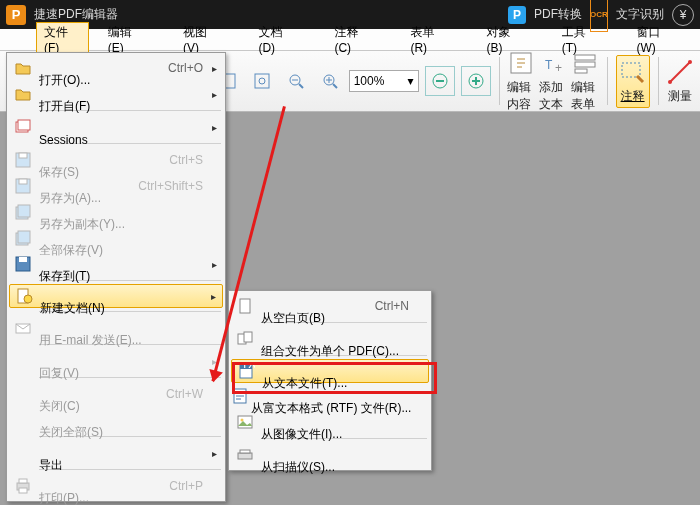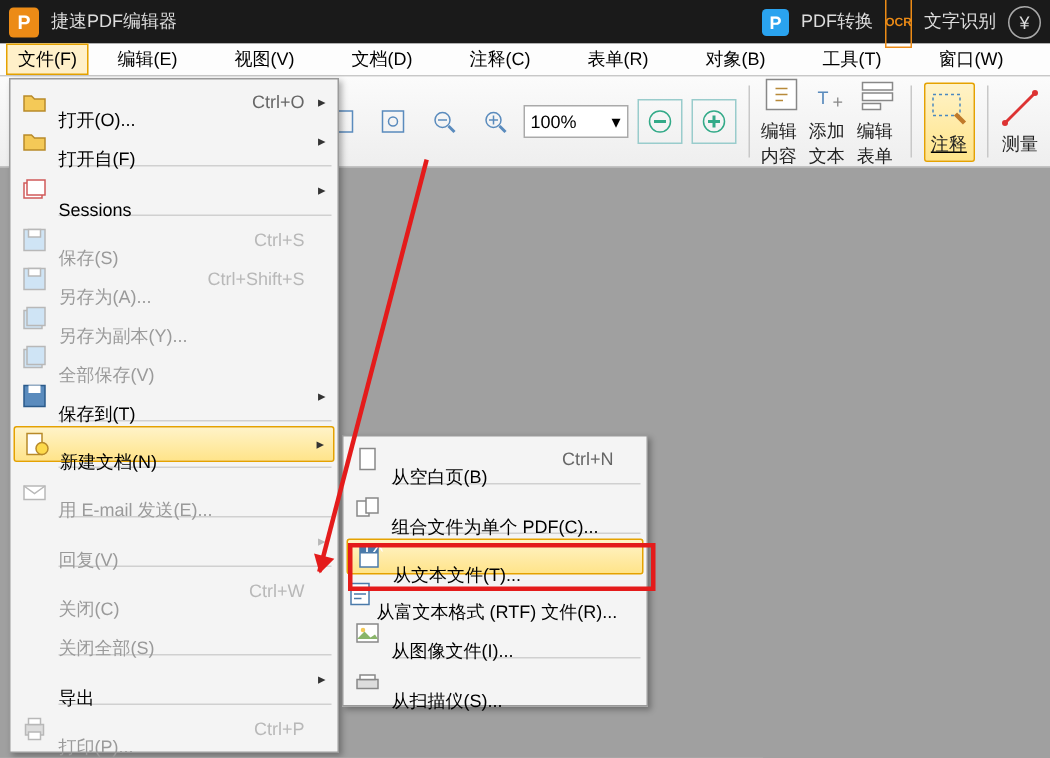--- a/index.html
+++ b/index.html
@@ -6,21 +6,21 @@
 body { width:700px; height:505px; overflow:hidden; background:#b0b0b0; position:relative; }
 .titlebar { height:29px; background:#1a1a1a; display:flex; align-items:center; padding:0 6px; color:#ddd; }
 .logo { width:20px; height:20px; background:#ec8b16; border-radius:3px; display:flex; align-items:center; justify-content:center; color:#fff; font-weight:bold; font-size:13px; margin-right:8px; }
 .title-right { margin-left:auto; display:flex; align-items:center; gap:8px; }
 .title-right span { color:#ddd; }
 .title-right .pbadge{width:18px;height:18px;background:#2aa3ef;border-radius:3px;display:inline-flex;align-items:center;justify-content:center;color:#fff;font-weight:bold;}
 .title-right .ocrbadge{width:18px;height:34px;border:1px solid #ec8b16;color:#ec8b16;display:inline-flex;align-items:center;justify-content:center;font-size:8px;font-weight:bold;}
 .title-right .curr{width:22px;height:22px;border:1px solid #aaa;border-radius:50%;display:inline-flex;align-items:center;justify-content:center;color:#ddd;}
 .menubar { height:22px; background:#fdfdfd; border-bottom:1px solid #c8c8c8; display:flex; align-items:center; padding:0 4px; }
 .menubar .mitem{ padding:2px 19px; cursor:default; }
-.menubar .mitem.active{ background:#fff0c9; border:1px solid #e5a200; padding:1px 7px; }
+.menubar .mitem.active{ background:#fff0c9; border:1px solid #e5a200; padding:1px 7px;margin-left:32px; }
 .toolbar { height:61px; background:linear-gradient(#fbfbfb,#eee); border-bottom:1px solid #b8b8b8; display:flex; align-items:center; padding:0 6px; gap:4px; }
 .tbtn{width:30px;height:30px;display:flex;align-items:center;justify-content:center;border:1px solid transparent;}
 .tbtn svg{display:block;}
 .tsep{width:1px;height:48px;background:#c8c8c8;margin:0 4px;}
 .zoombox{width:70px;height:22px;border:1px solid #aaa;background:#fff;display:flex;align-items:center;padding:0 4px;}
 .bigbtn{display:flex;flex-direction:column;align-items:center;gap:2px;width:52px;}
 .bigbtn .lbl{font-size:12px;color:#222;}
 .canvas{position:absolute;left:0;right:0;top:112px;bottom:0;background:#a0a0a0;}
 
 .menu{position:absolute;background:#f4f4f4;border:1px solid #9a9a9a;box-shadow:2px 2px 4px rgba(0,0,0,.3);padding:2px;}

